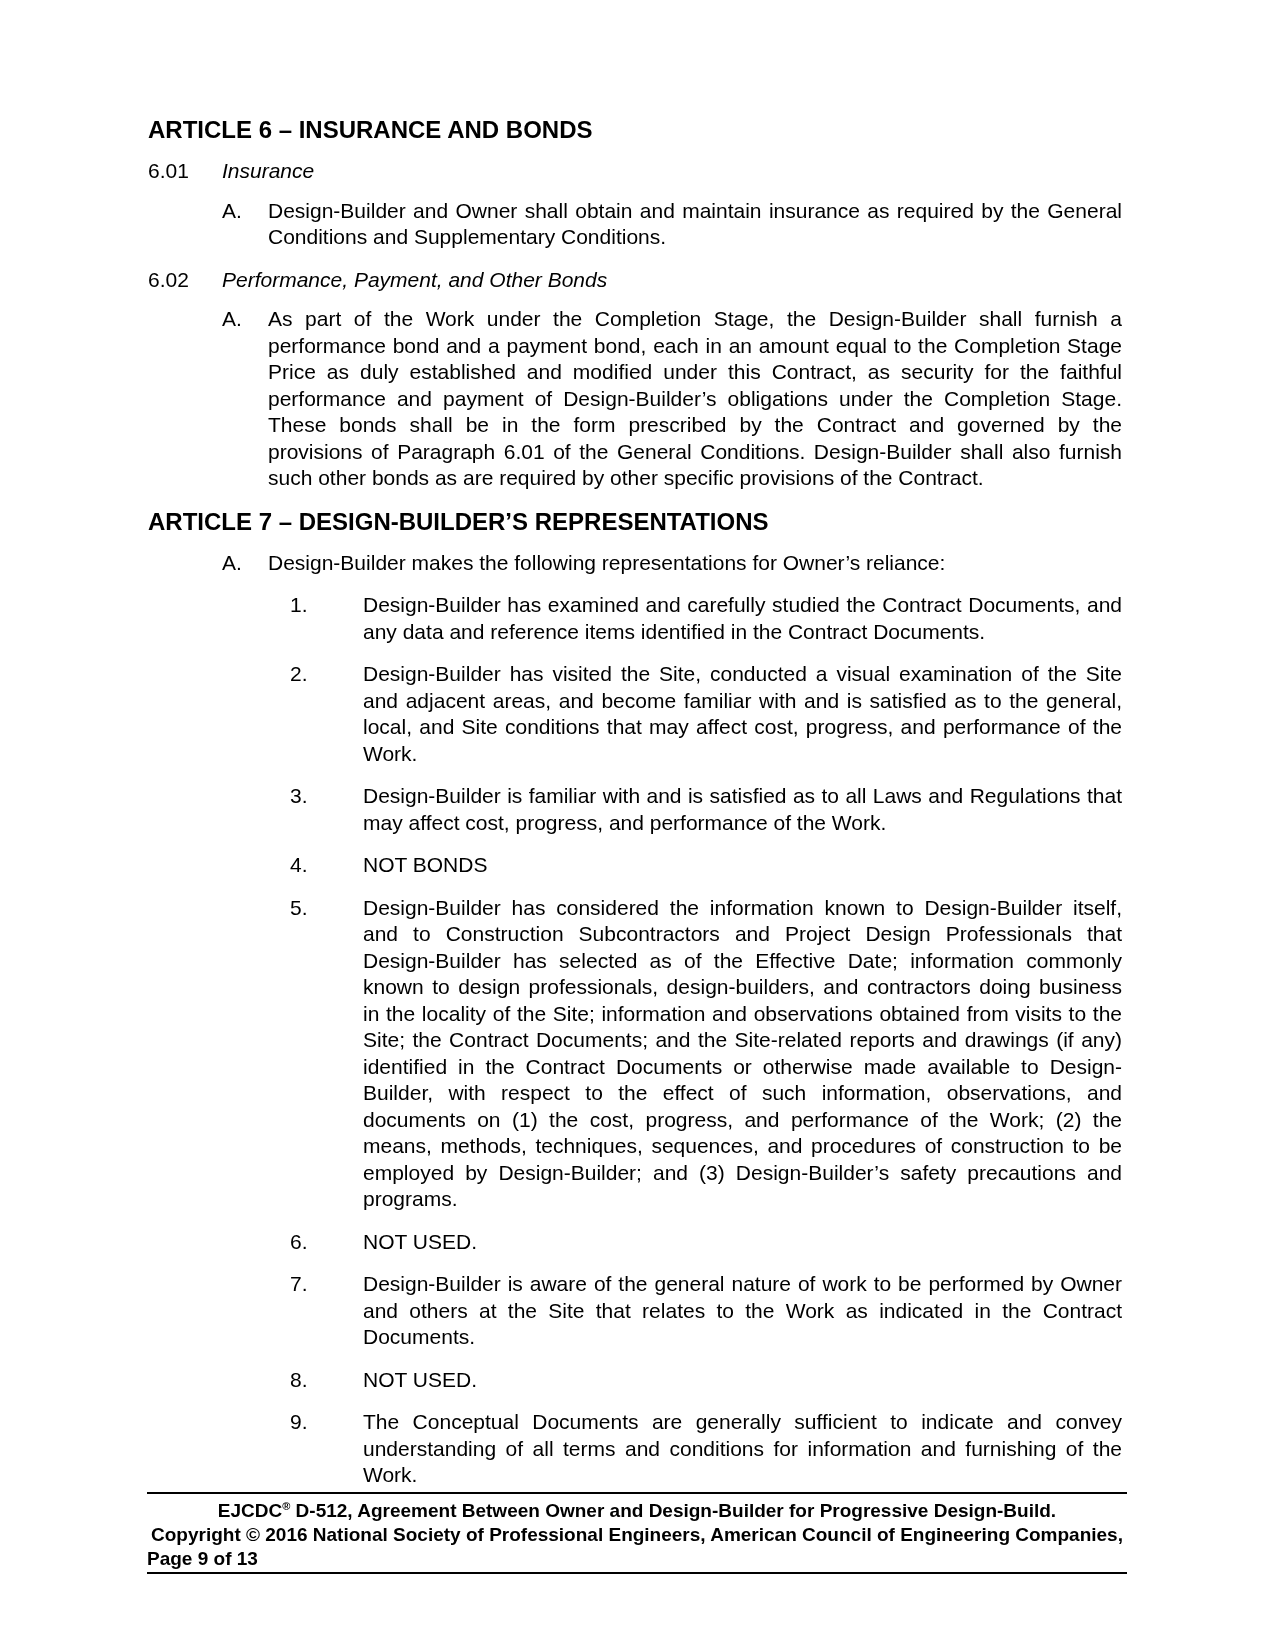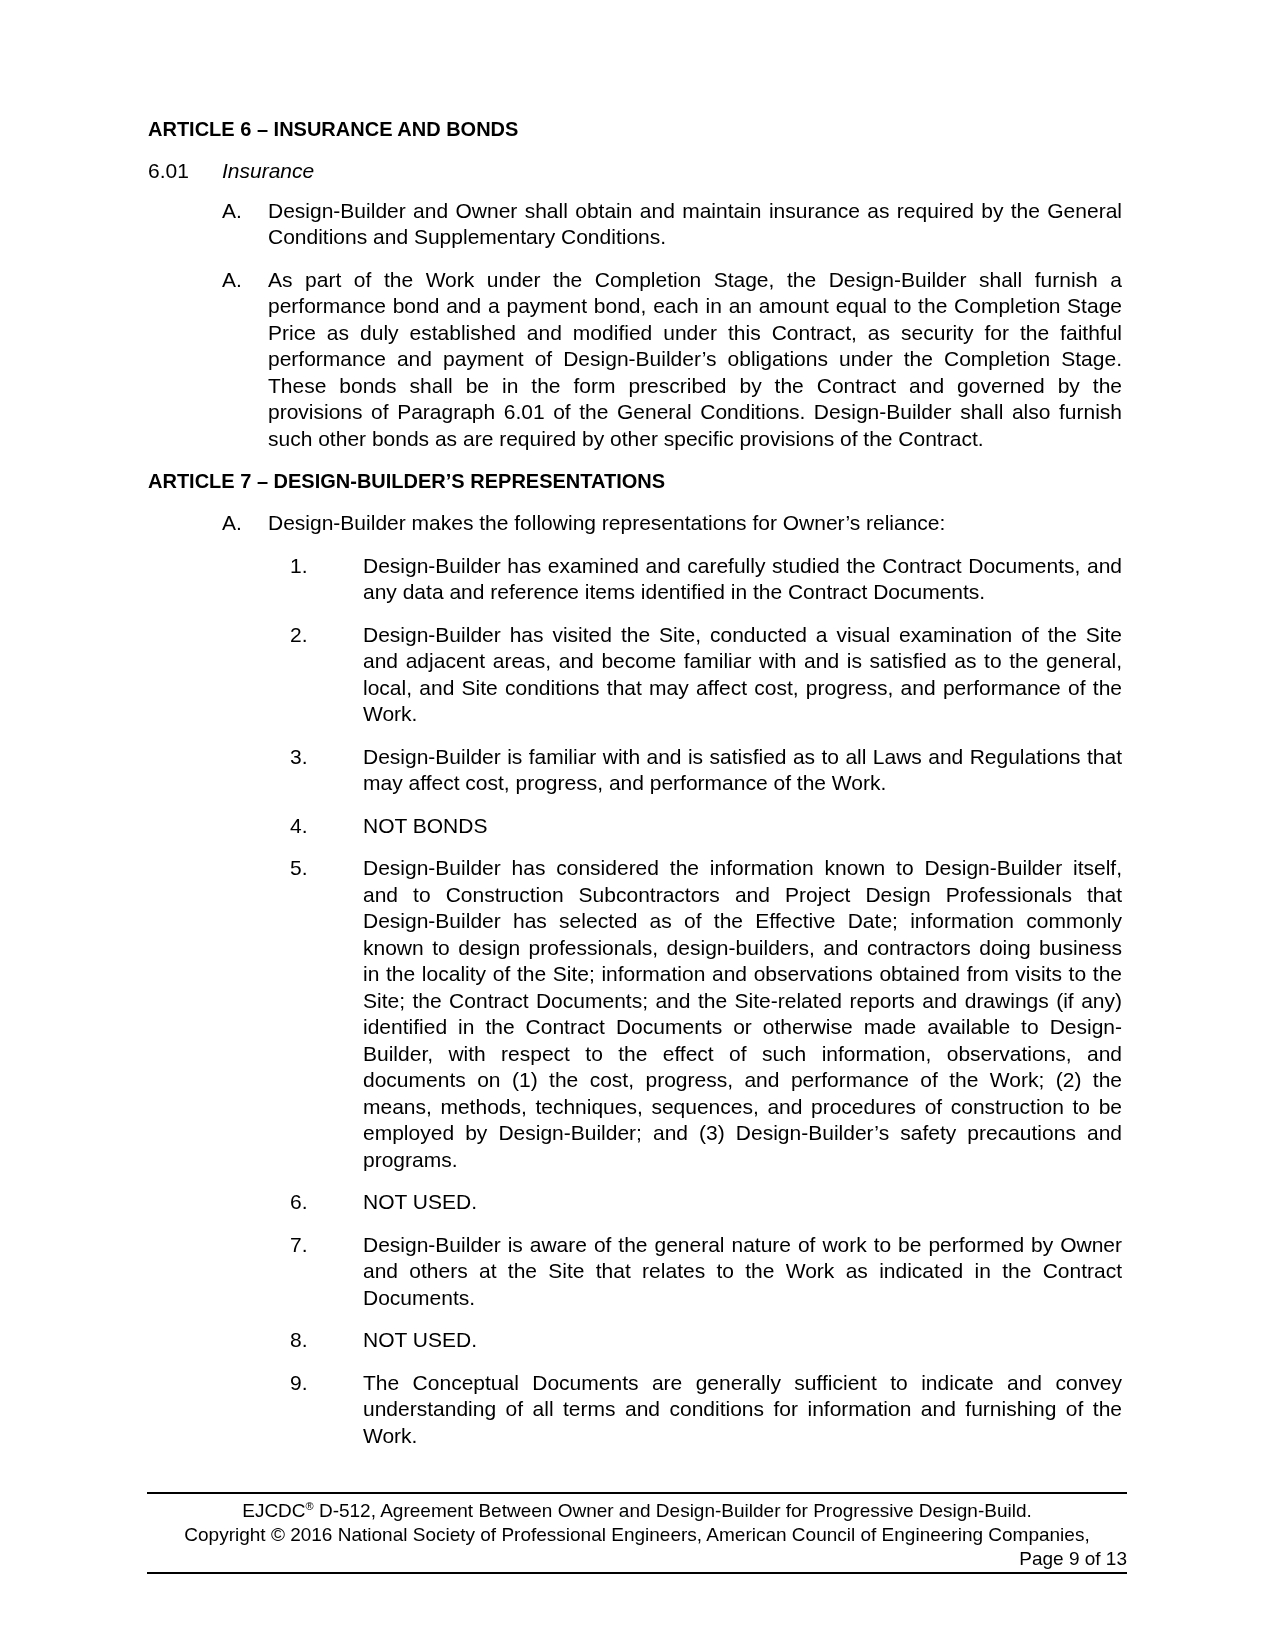--- a/index.html
+++ b/index.html
@@ -13,21 +13,21 @@
   }
   .content {
     position: absolute;
     top: 116px;
     left: 148px;
     width: 974px;
     font-size: 21px;
     line-height: 26.5px;
   }
   .article-heading {
-    font-size: 20px;
+    font-size: 24px;
     font-weight: bold;
     line-height: 27px;
     margin-bottom: 15px;
   }
   .section-row { display: flex; margin-bottom: 13px; }
   .sec-num { width: 74px; flex: none; }
   .sec-title { font-style: italic; }
   .para-a { display: flex; margin-left: 74px; margin-bottom: 16px; }
   .para-label { width: 46px; flex: none; }
   .para-text { flex: 1; text-align: justify; }
@@ -35,45 +35,49 @@
   .item-num { width: 45px; flex: none; }
   .item-text { flex: 1; text-align: justify; margin-left: 28px; }
   .footer {
     position: absolute;
     top: 1492px;
     left: 147px;
     width: 980px;
     border-top: 2px solid #000;
     border-bottom: 2px solid #000;
     padding: 5px 0 2px 0;
-    font-weight: normal;
+    font-weight: bold;
     font-size: 19px;
     line-height: 24px;
   }
   .footer-center { text-align: center; }
-  .page-num { text-align: right; line-height: 23px; }
+  .page-num { text-align: left; line-height: 23px; }
   sup.reg { font-size: 11px; vertical-align: super; line-height: 0; }
 </style>
 </head>
 <body>
 
 <div class="content">
 
   <h1 class="article-heading">ARTICLE 6 – INSURANCE AND BONDS</h1>
 
   <div class="section-row">
     <span class="sec-num">6.01</span>
     <span class="sec-title">Insurance</span>
   </div>
 
   <div class="para-a">
     <span class="para-label">A.</span>
     <span class="para-text">Design-Builder and Owner shall obtain and maintain insurance as required by the General Conditions and Supplementary Conditions.</span>
   </div>
 
+  <div class="section-row">
+    <span class="sec-num">6.02</span>
+    <span class="sec-title">Performance, Payment, and Other Bonds</span>
+  </div>
 
   <div class="para-a">
     <span class="para-label">A.</span>
     <span class="para-text">As part of the Work under the Completion Stage, the Design-Builder shall furnish a performance bond and a payment bond, each in an amount equal to the Completion Stage Price as duly established and modified under this Contract, as security for the faithful performance and payment of Design-Builder’s obligations under the Completion Stage. These bonds shall be in the form prescribed by the Contract and governed by the provisions of Paragraph 6.01 of the General Conditions. Design-Builder shall also furnish such other bonds as are required by other specific provisions of the Contract.</span>
   </div>
 
   <h1 class="article-heading">ARTICLE 7 – DESIGN-BUILDER’S REPRESENTATIONS</h1>
 
 
   <div class="para-a">

